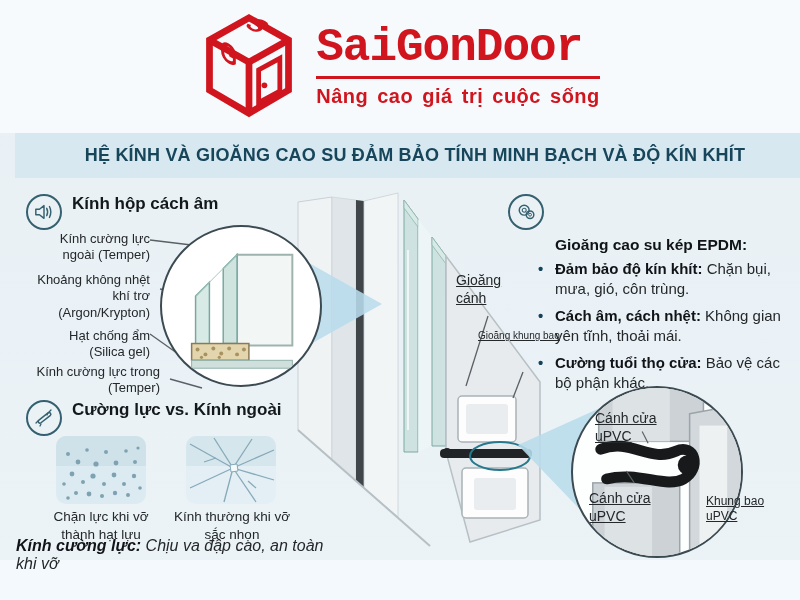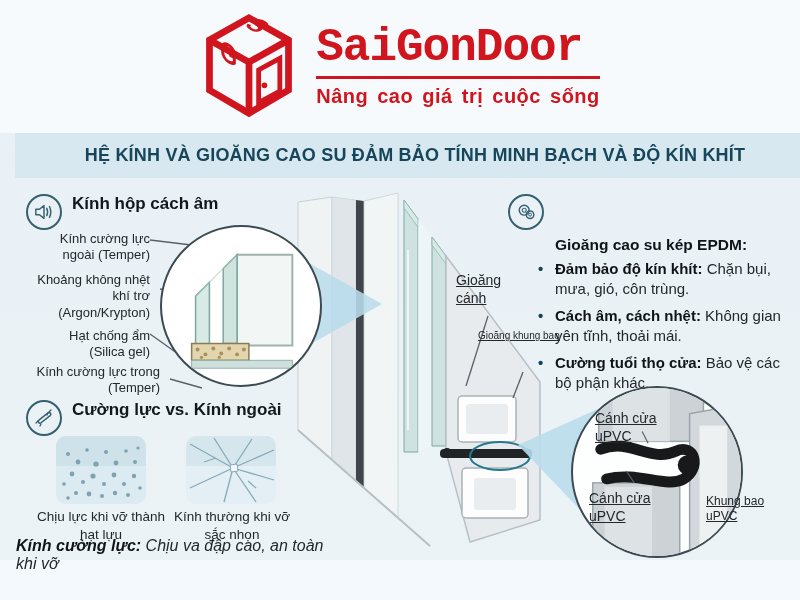--- a/index.html
+++ b/index.html
@@ -205,21 +205,21 @@
           <line x1="47" y1="32" x2="70" y2="66"></line>
         <line x1="47" y1="32" x2="38" y2="66"></line>
           <line x1="47" y1="32" x2="4" y2="52"></line>
         <line x1="30" y1="22" x2="18" y2="26"></line>
           <line x1="62" y1="45" x2="70" y2="52"></line>
       </g>
       <polygon points="44,29 51,28 52,35 45,36" fill="#f4fafc" stroke="#86a9b8" stroke-width="1"></polygon>
     </svg>
   </div>
 
-  <div class="abs caption z2" style="left:36px;top:508px;width:130px;">Chịu lực khi vỡ thành hạt lựu</div>
+  <div class="abs caption z2" style="left:36px;top:508px;width:130px;">Chặn lực khi vỡ thành hạt lựu</div>
   <div class="abs caption z2" style="left:170px;top:508px;width:124px;">Kính thường khi vỡ sắc nhọn</div>
 
   <div class="abs note z2" style="left:16px;top:537px;width:330px;"><b>Kính cường lực:</b><span> Chịu va đập cao, an toàn khi vỡ</span></div>
 
   <div class="abs sec-head z2" style="left:508px;top:194px;">
     <span class="icon-circle">
       <svg width="20" height="18" viewBox="0 0 22 20">
         <circle cx="9" cy="8" r="5.5" fill="none" stroke="#35606f" stroke-width="1.6"></circle>
         <circle cx="9" cy="8" r="2.2" fill="none" stroke="#35606f" stroke-width="1.2"></circle>
         <circle cx="15.5" cy="13" r="4.2" fill="none" stroke="#35606f" stroke-width="1.6"></circle>

